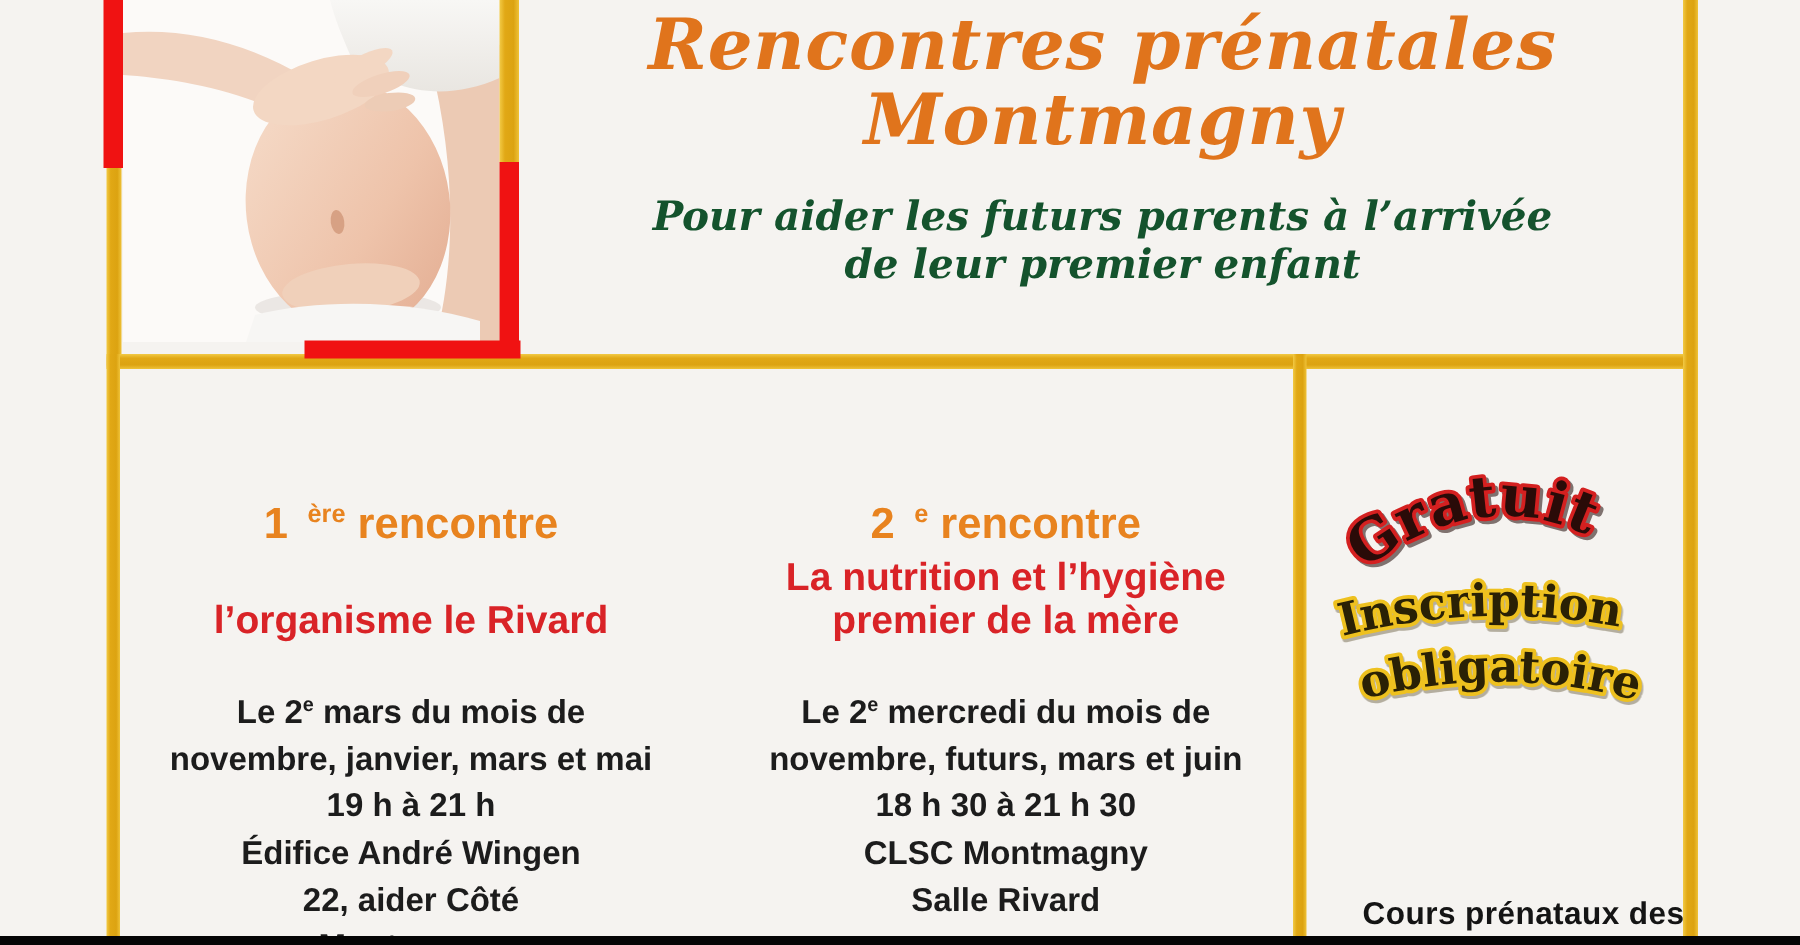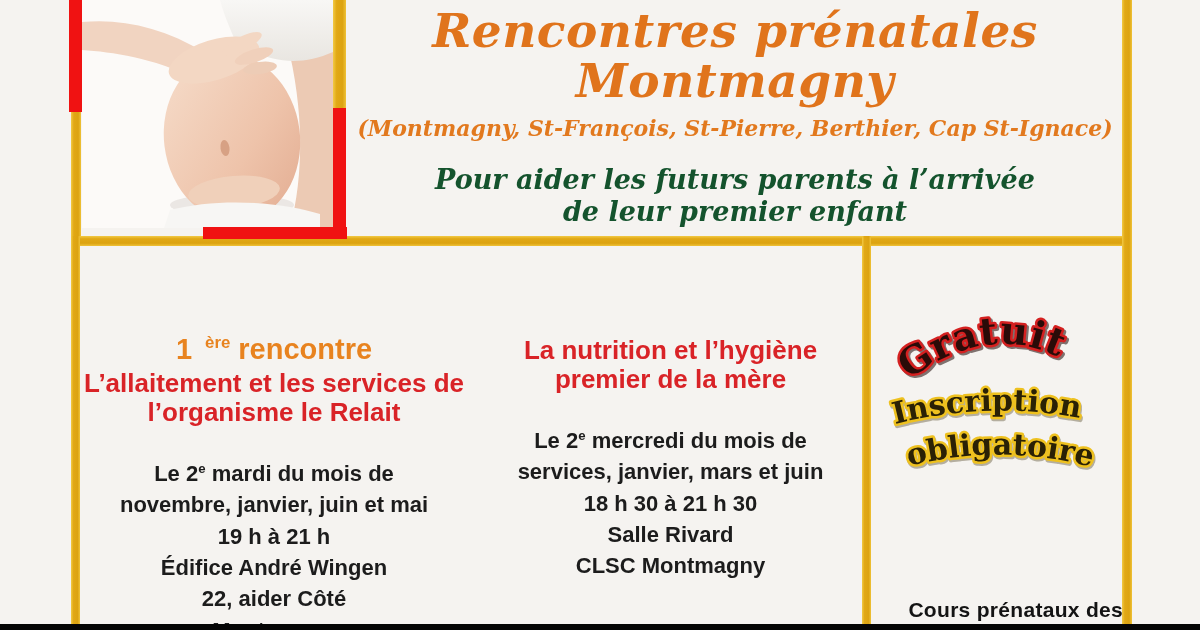--- a/index.html
+++ b/index.html
@@ -99,51 +99,51 @@
     <path d="M82,228 L88,210 C135,198 195,201 238,214 L238,228 Z" fill="#f7f6f4"></path>
   </svg>
 
   <div class="line red-seg f-left-red"></div>
   <div class="line gold-v  f-left-gold"></div>
   <div class="line gold-v  f-right-gold"></div>
   <div class="line red-seg f-right-red"></div>
 
   <div class="header">
     <h1 class="title"><span>Rencontres prénatales</span><br><span>Montmagny</span></h1>
-    <div class="subtitle">(Montmagny, St-François, St-Pierre, Berthier, Cap St-Ignace)</div>
     <div class="tagline"><span>Pour aider les futurs parents à l’arrivée</span><br><span>de leur premier enfant</span></div>
   </div>
 
   <div class="line gold-h divider-h"></div>
   <div class="line red-seg f-bottom-red"></div>
   <div class="line gold-v v-right"></div>
   <div class="line gold-v v-left"></div>
   <div class="line gold-v v-mid"></div>
 
   <section class="meeting m1">
     <h2 class="m-head"><span>1</span><sup>ère</sup><span> rencontre</span></h2>
-    <div class="m-topic"><span>L’allaitement et les services de</span><br><span>l’organisme le Relait</span></div>
+    <div class="m-topic"><br><span>l’organisme le Rivard</span></div>
     <div class="m-details">
-      <div><span>Le 2</span><sup>e</sup><span> mardi du mois de</span></div>
-      <div><span>novembre, janvier, juin et mai</span><sup></sup><span></span></div>
+      <div><span>Le 2</span><sup>e</sup><span> mars du mois de</span></div>
+      <div><span>novembre, janvier, mars et mai</span><sup></sup><span></span></div>
       <div><span>19 h à 21 h</span><sup></sup><span></span></div>
       <div><span>Édifice André Wingen</span><sup></sup><span></span></div>
       <div><span>22, aider Côté</span><sup></sup><span></span></div>
       <div><span>Montmagny</span><sup></sup><span></span></div>
     </div>
   </section>
 
   <section class="meeting m2">
+    <h2 class="m-head"><span>2</span><sup>e</sup><span> rencontre</span></h2>
     <div class="m-topic"><span>La nutrition et l’hygiène</span><br><span>premier de la mère</span></div>
     <div class="m-details">
       <div><span>Le 2</span><sup>e</sup><span> mercredi du mois de</span></div>
-      <div><span>services, janvier, mars et juin</span><sup></sup><span></span></div>
+      <div><span>novembre, futurs, mars et juin</span><sup></sup><span></span></div>
       <div><span>18 h 30 à 21 h 30</span><sup></sup><span></span></div>
+      <div><span>CLSC Montmagny</span><sup></sup><span></span></div>
       <div><span>Salle Rivard</span><sup></sup><span></span></div>
-      <div><span>CLSC Montmagny</span><sup></sup><span></span></div>
     </div>
   </section>
 
   <aside class="sidebar">
     <svg class="gratuit-svg" viewBox="0 0 192 72">
       <defs>
           <path id="arcGratuit" d="M 8 60 Q 96 -8 184 52" fill="none"></path>
         </defs>
       <text font-family="DejaVu Serif, serif" font-weight="bold" font-size="38" fill="#2a0b08" stroke="#d42020" stroke-width="5" stroke-linejoin="round" paint-order="stroke" letter-spacing="1">
         <textPath href="#arcGratuit">Gratuit</textPath>

